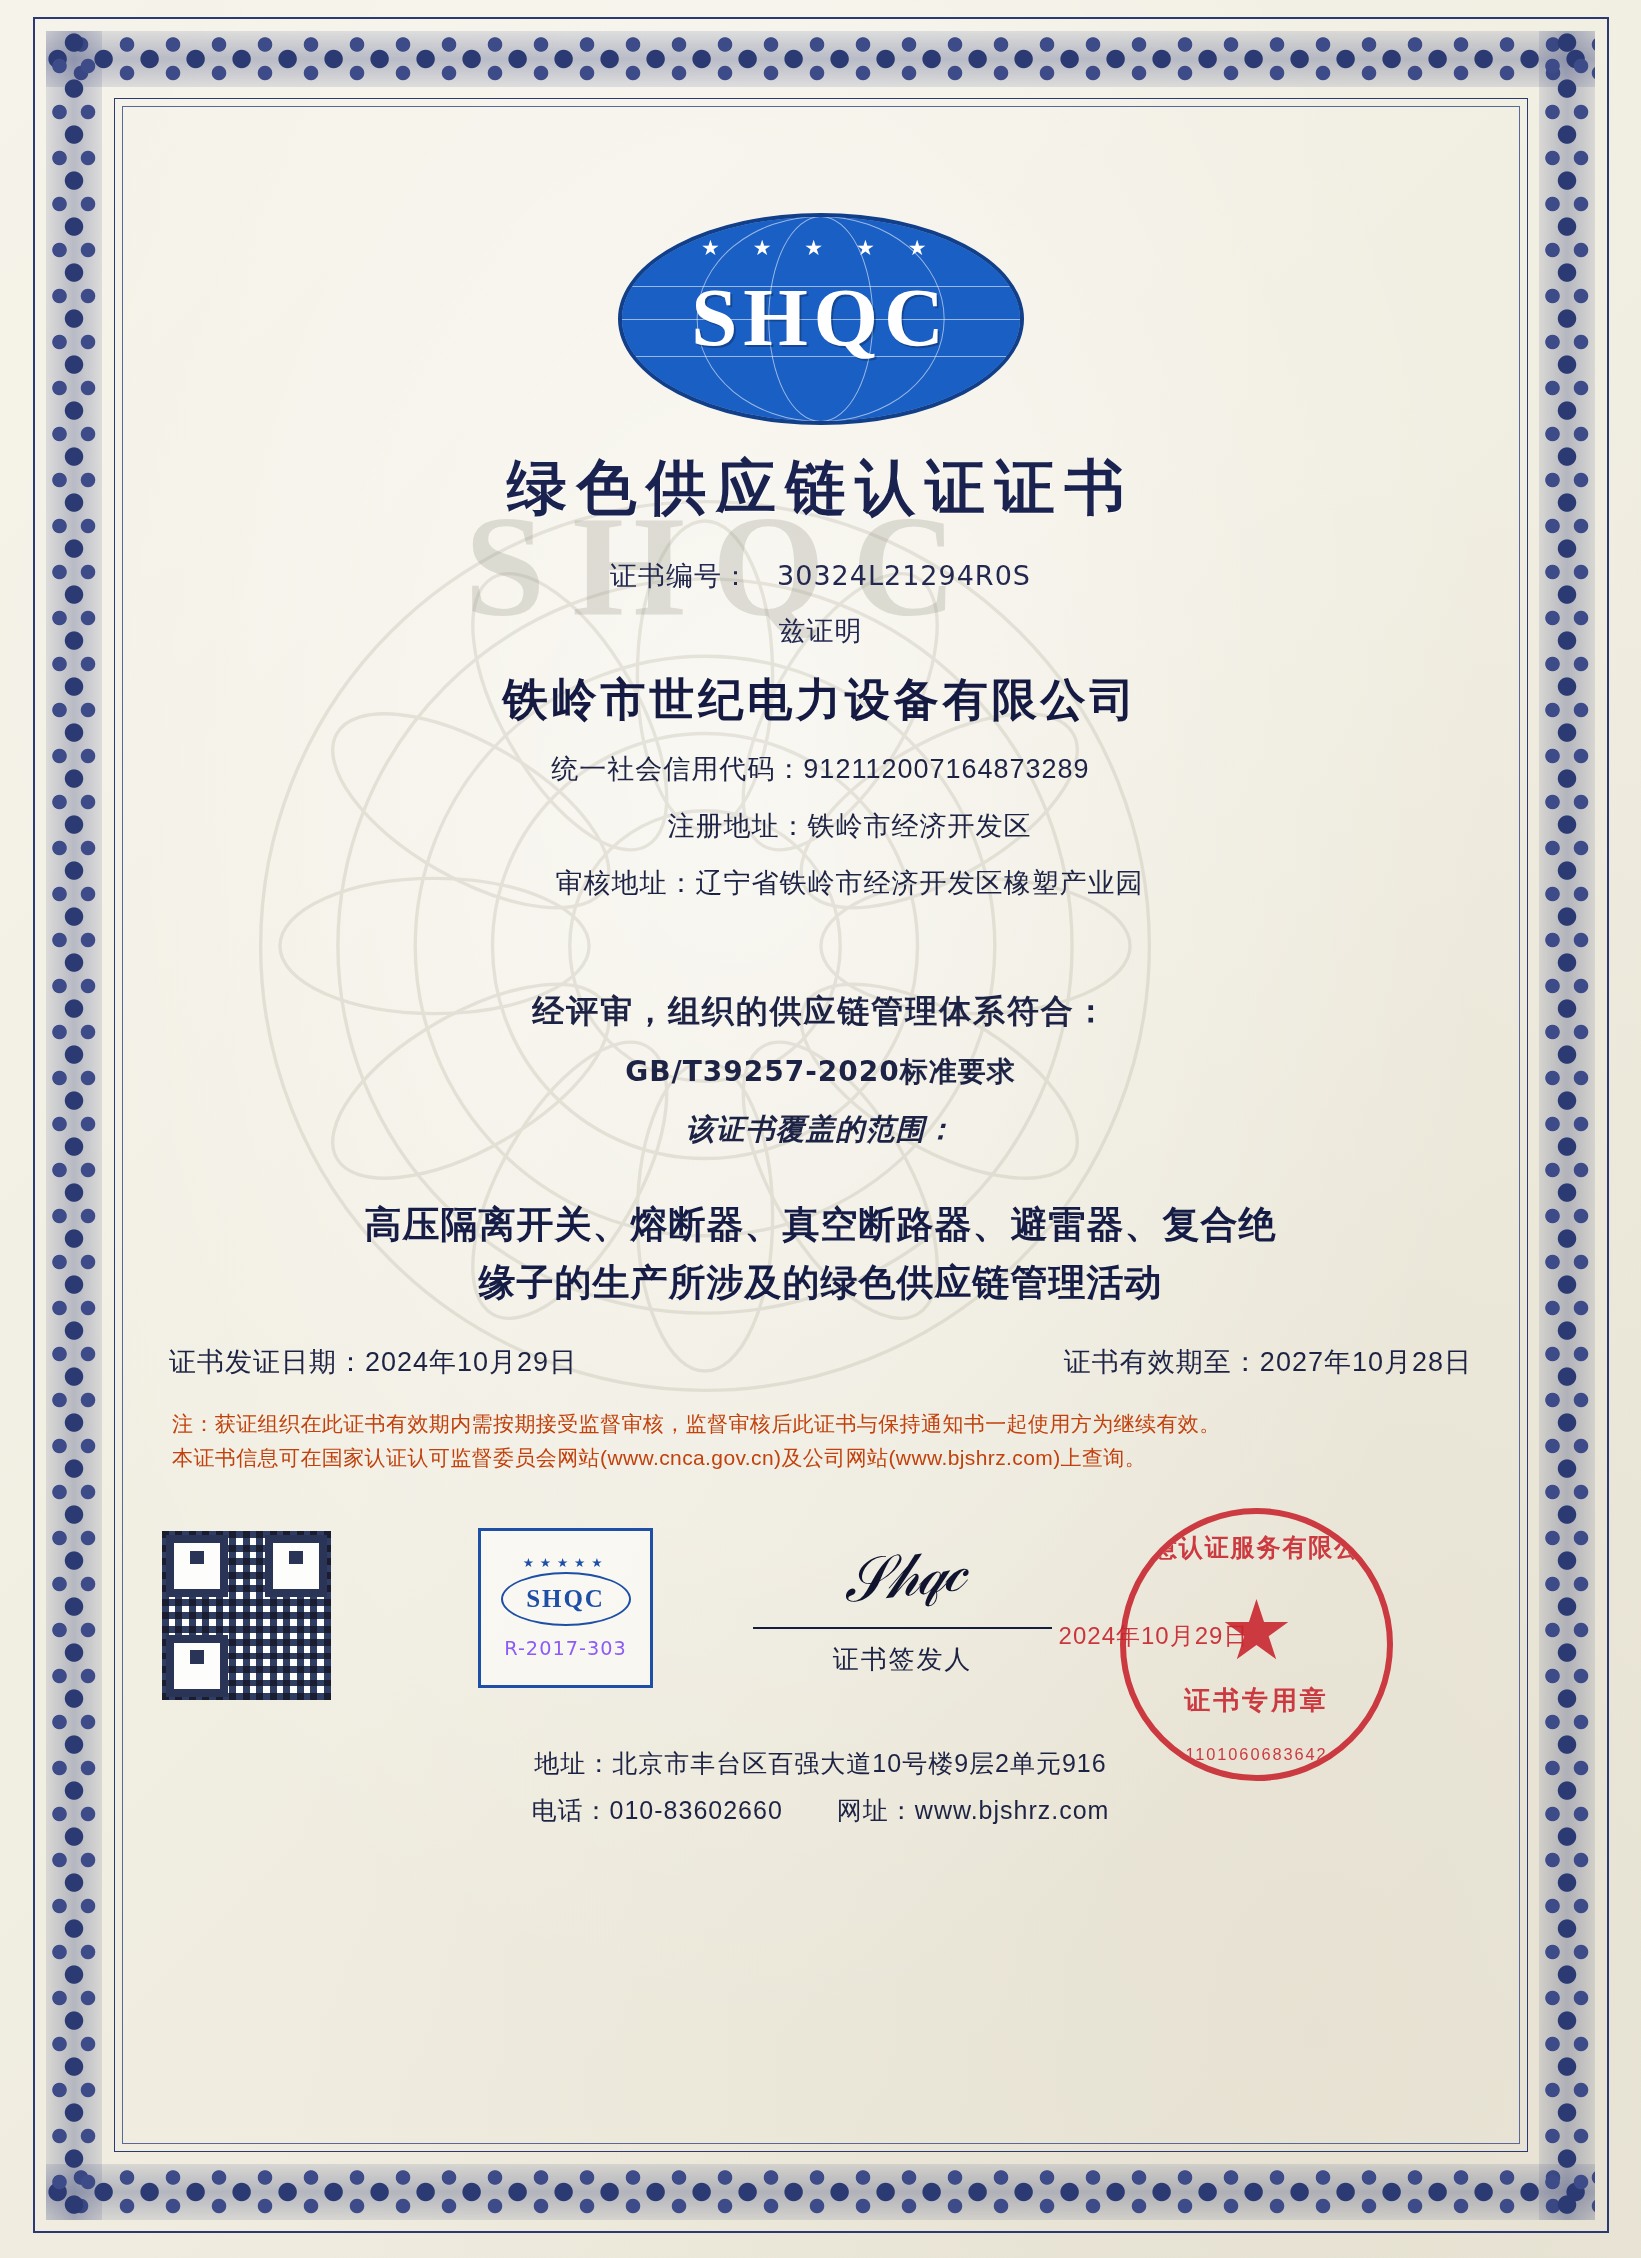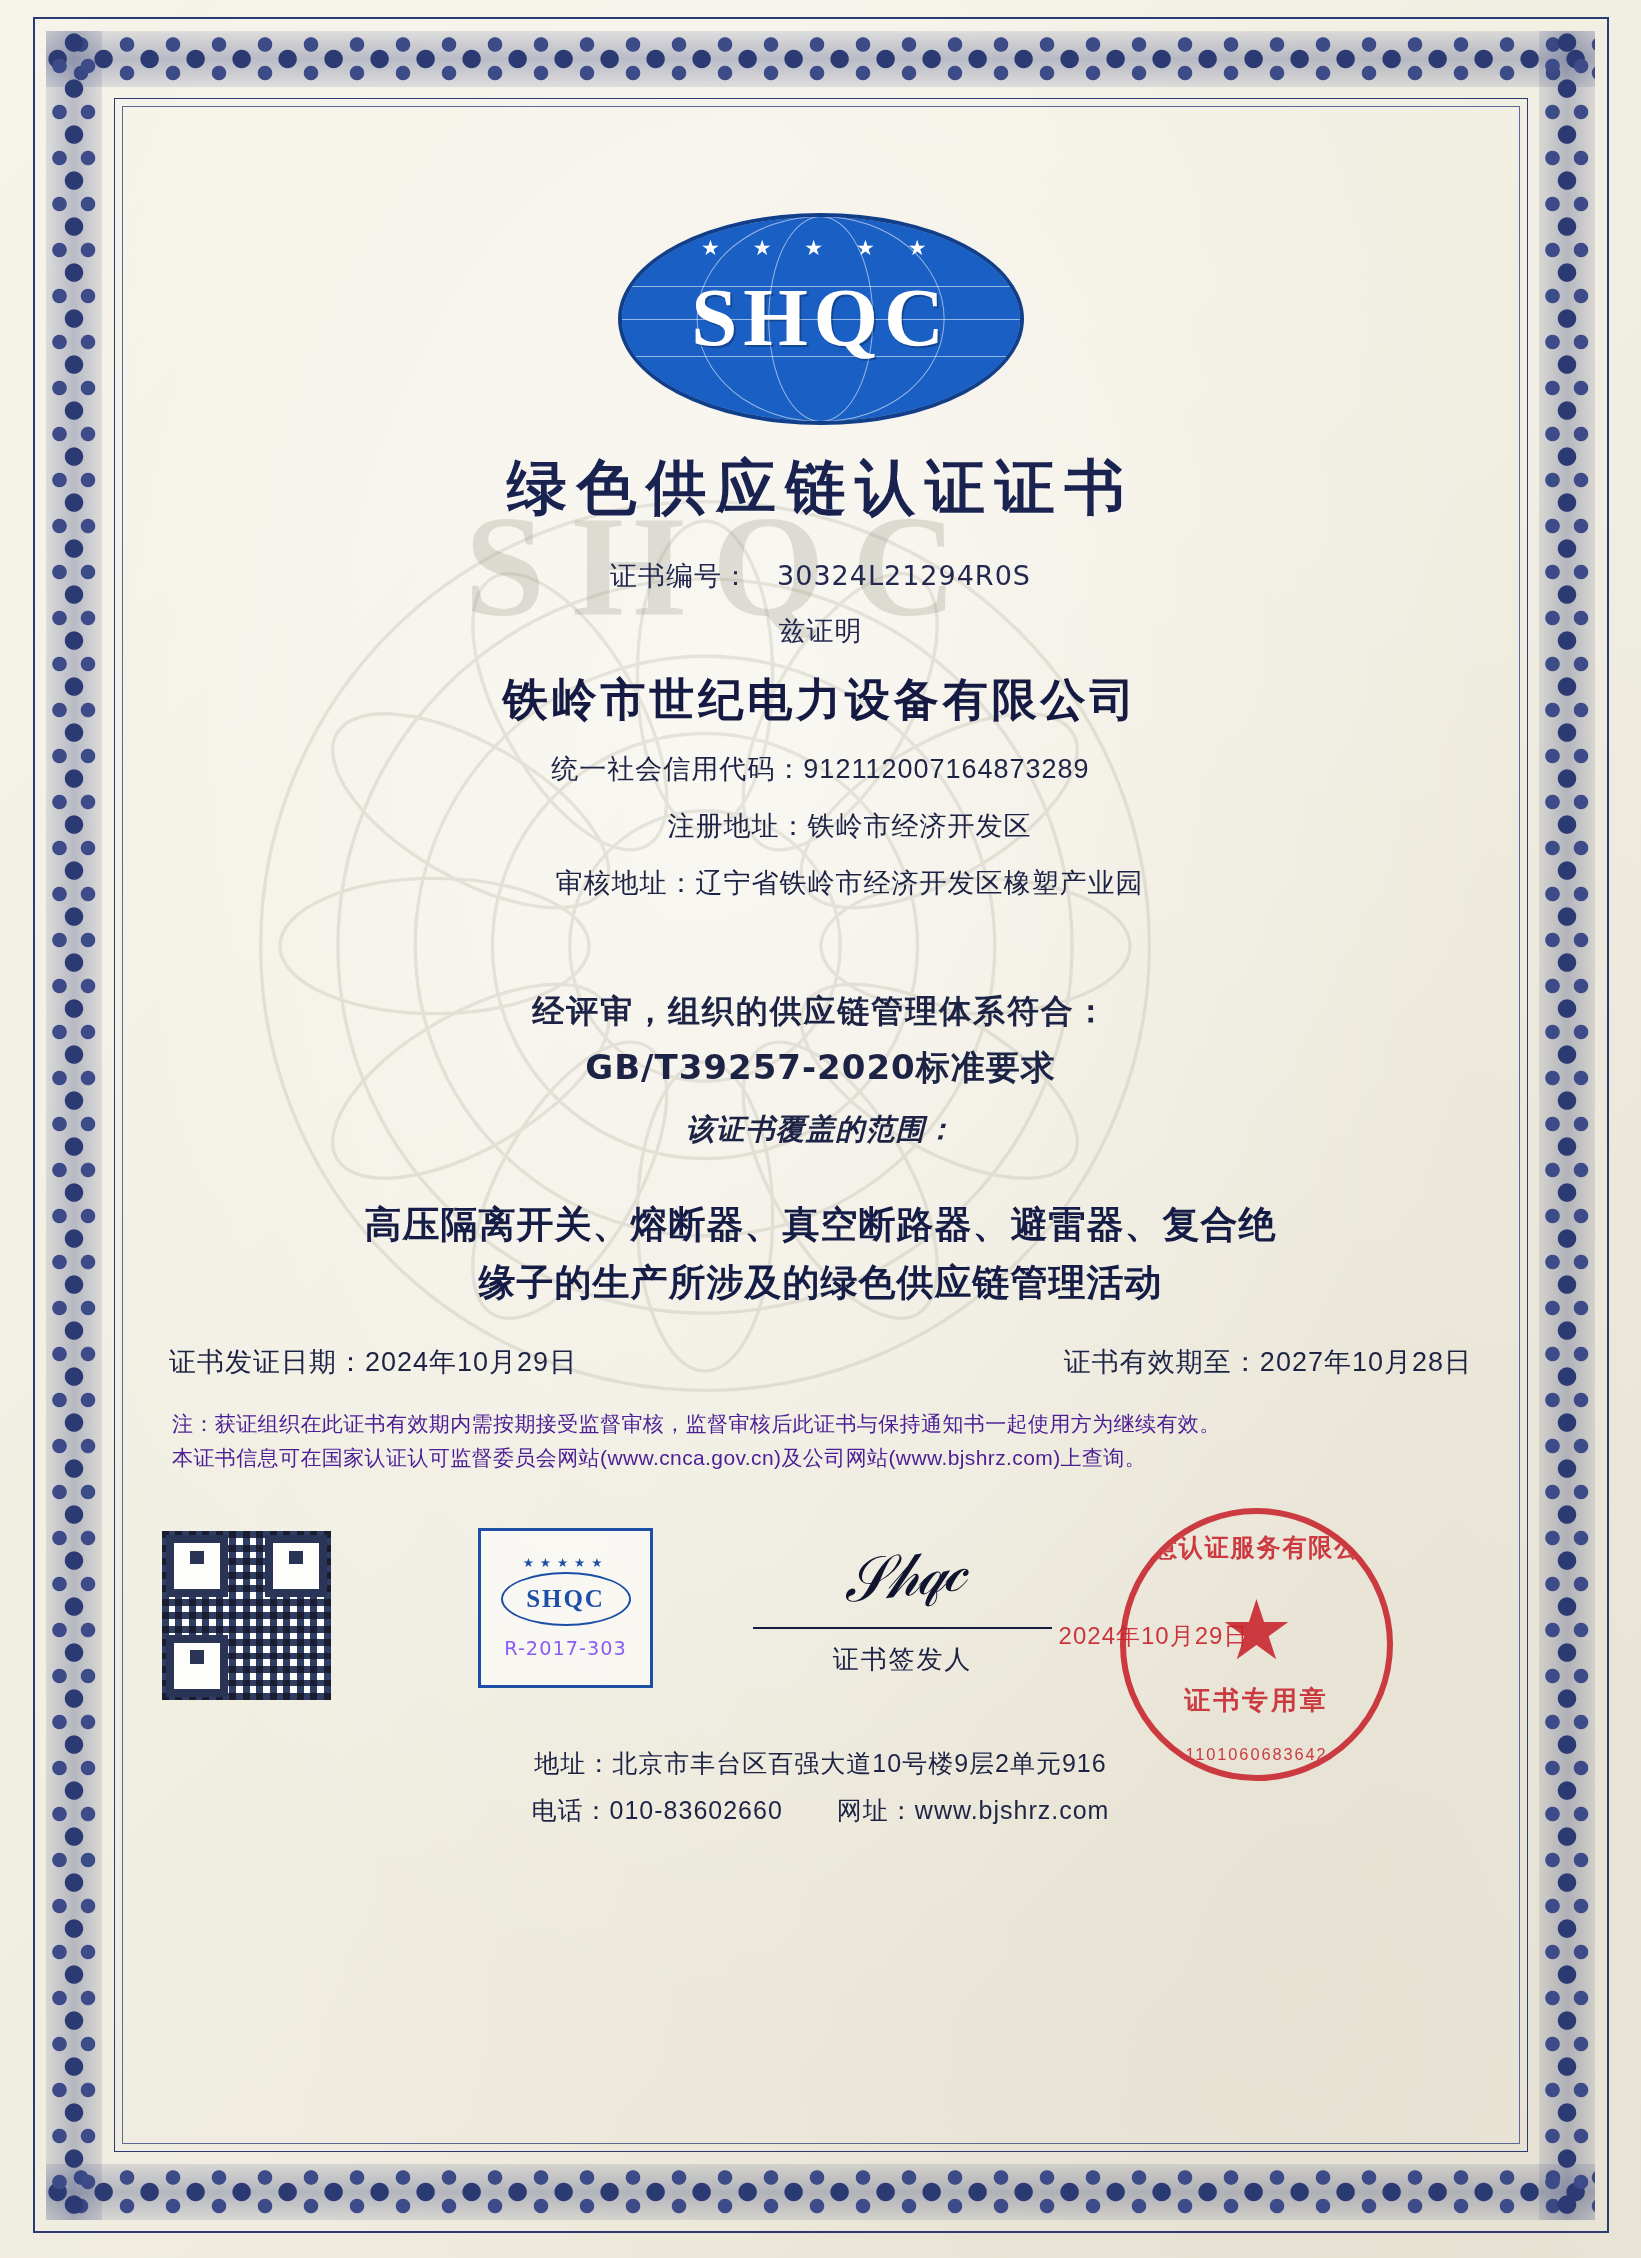--- a/index.html
+++ b/index.html
@@ -226,22 +226,22 @@
     min-width: 135px;
   }
 
   #conformity {
     margin-top: 89px;
     font-size: 32px;
     font-weight: bold;
     letter-spacing: 1.9px;
   }
   #standard {
-    margin-top: 11px;
-    font-size: 34px;
+    margin-top: 19px;
+    font-size: 28px;
     font-weight: bold;
     letter-spacing: 1px;
     font-family: "DejaVu Sans", sans-serif;
   }
   #scope-label {
     margin-top: 19px;
     font-size: 29px;
     font-weight: bold;
     letter-spacing: 1px;
     font-style: italic;
@@ -275,21 +275,21 @@
     letter-spacing: 1px;
     text-align: center;
   }
 
   #note-block {
     margin-top: 27px;
     text-align: left;
     padding: 0 37px;
     font-size: 21px;
     line-height: 1.62;
-    color: #4c1d95;
+    color: #c2410c;
     letter-spacing: 0.4px;
   }
 
   
   #bottom-strip {
     position: relative;
     margin-top: 41px;
     height: 212px;
   }
   #qr-code {

